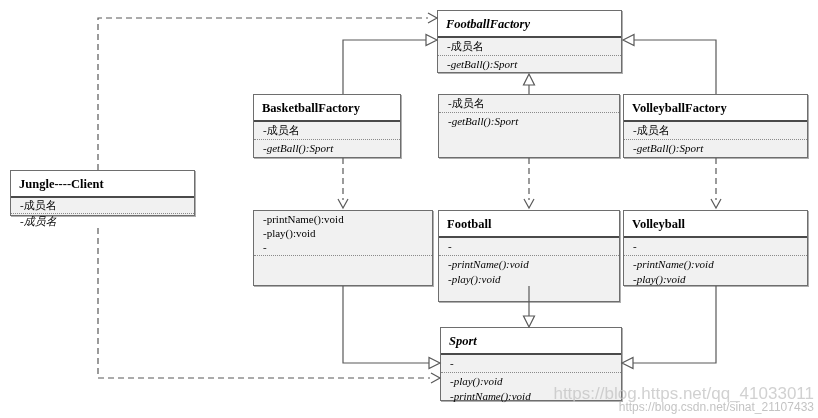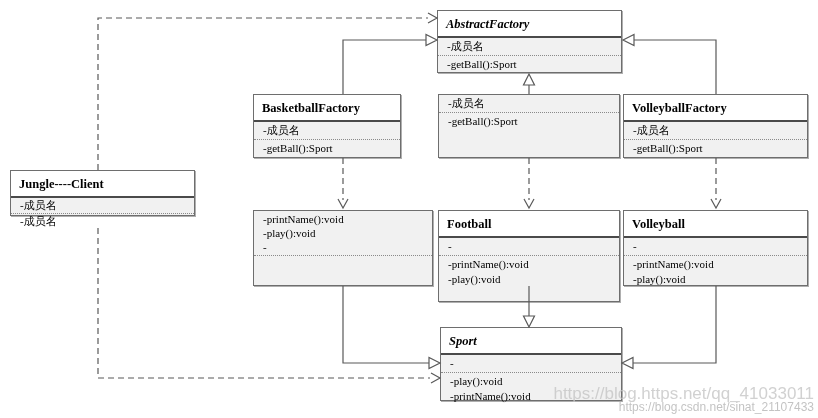--- a/index.html
+++ b/index.html
@@ -13,40 +13,40 @@
     box-shadow:1px 1px 0 rgba(110,110,110,.55);
     box-sizing:border-box;
   }
   .cls-title{
     flex:0 0 auto;background:#ffffff;border-bottom:2px solid #4a4a4a;
     font-weight:bold;font-size:12.5px;color:#000;
     padding:6px 6px 4px 8px;white-space:nowrap;overflow:hidden;
   }
   .cls-title.italic{font-style:italic;}
   .cls-attrs{flex:0 0 auto;border-bottom:1px dotted #8a8a8a;padding:1px 0 1px 0;}
-  .cls-methods{flex:1 1 auto;padding:1px 0 1px 0;}
+  .cls-methods{flex:1 1 auto;padding:1px 0 1px 0;font-style:italic;}
   .member{
     font-size:11px;line-height:15px;color:#000;padding-left:9px;
     white-space:nowrap;overflow:hidden;
   }
   svg.wires{position:absolute;left:0;top:0;pointer-events:none;}
   .wm{
     position:absolute;right:4px;text-align:right;pointer-events:none;
     font-family:"Liberation Sans","DejaVu Sans",sans-serif;white-space:nowrap;
   }
   .wm1{top:375px;font-size:12px;color:#b9b9b9;opacity:.85;margin-top:25px;}
   .wm2{top:384px;font-size:17px;color:#c6c6c6;opacity:.8;}
 </style>
 </head>
 <body>
 
 <div id="canvas">
 
   <div class="cls" style="left:437px;top:10px;width:185px;height:63px">
-    <div class="cls-title italic">AbstractFactory</div>
+    <div class="cls-title italic">FootballFactory</div>
     <div class="cls-attrs">
       <div class="member">-成员名</div>
     </div>
     <div class="cls-methods">
       <div class="member">-getBall():Sport</div>
     </div>
   </div>
 
   <div class="cls" style="left:253px;top:94px;width:148px;height:64px">
     <div class="cls-title">BasketballFactory</div>

